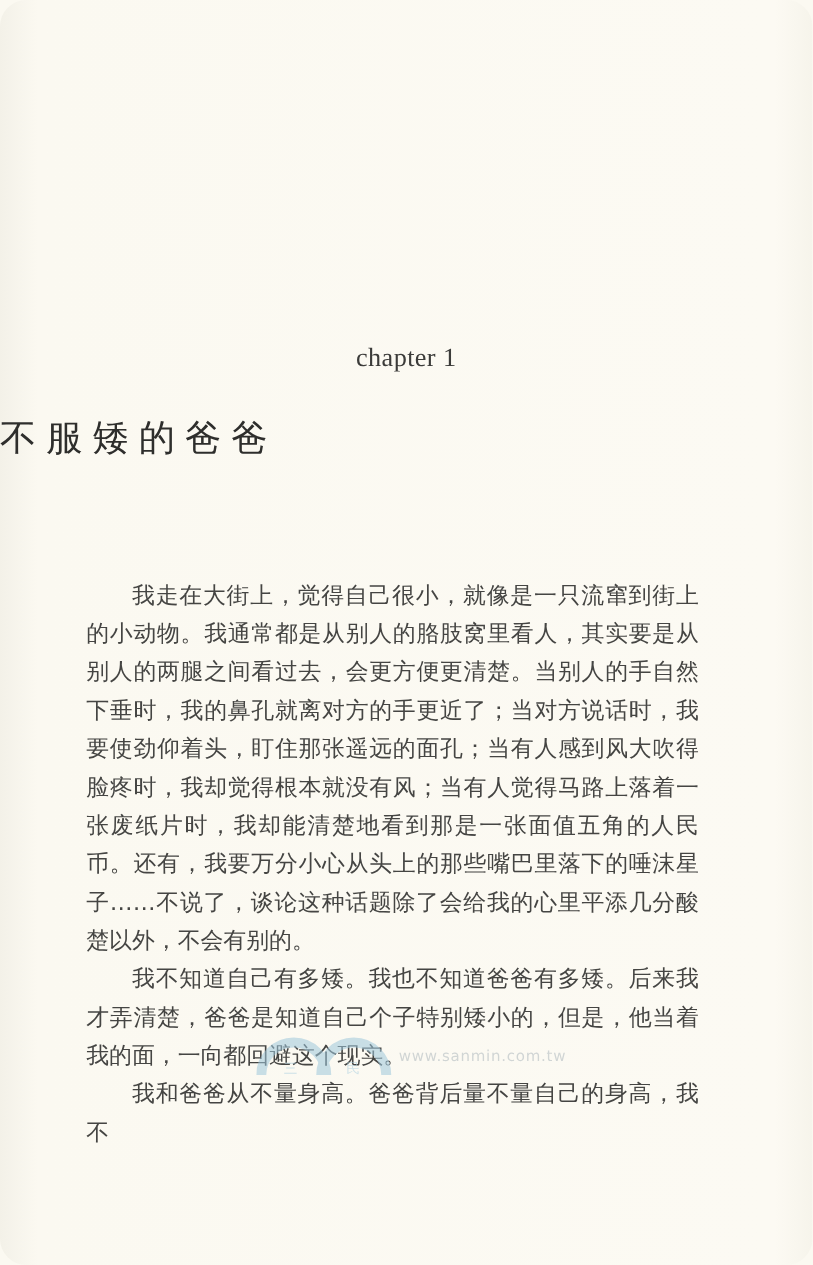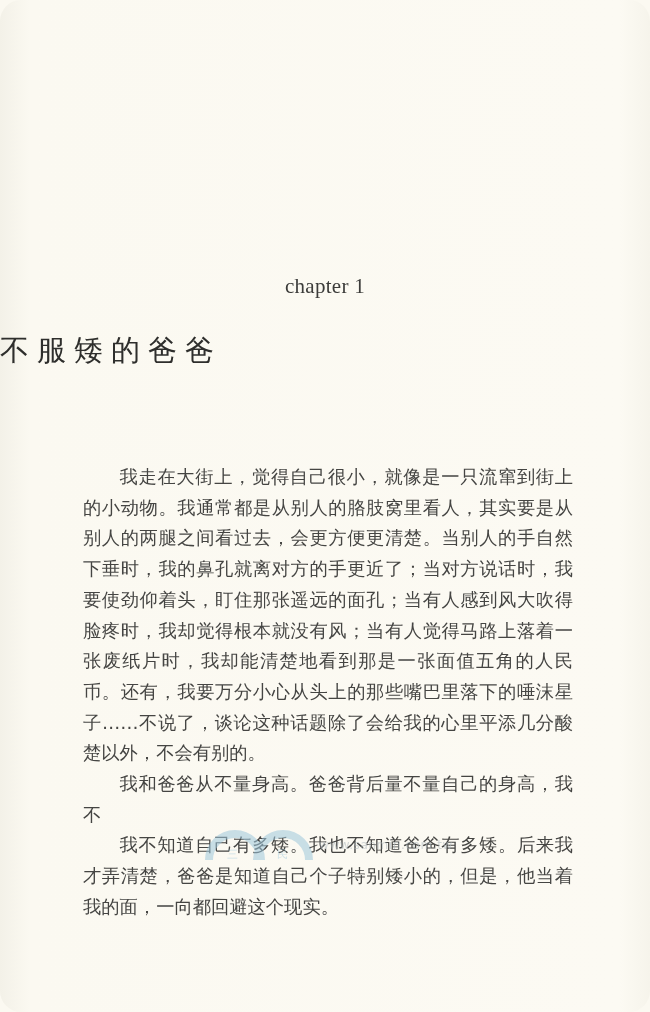--- a/index.html
+++ b/index.html
@@ -40,21 +40,21 @@
       width: 650px;
       text-align: left;
       font-size: 29px;
       letter-spacing: 8px;
       color: #2e2e2c;
       font-weight: normal;
     }
     .body-text {
       position: absolute;
       top: 462px;
-      left: 83px;
+      left: 69px;
       width: 490px;
       font-family: "DejaVu Sans", "Liberation Sans", sans-serif;
       font-size: 18.3px;
       line-height: 30.7px;
       color: #454543;
       text-align: justify;
     }
     .body-text p {
       margin: 0;
     }
@@ -97,22 +97,22 @@
 </head>
 <body>
 
 <div class="page">
 
   <div class="chapter-label">chapter 1</div>
   <h1 class="chapter-title">不服矮的爸爸</h1>
 
   <div class="body-text">
     <p class="indent">我走在大街上，觉得自己很小，就像是一只流窜到街上的小动物。我通常都是从别人的胳肢窝里看人，其实要是从别人的两腿之间看过去，会更方便更清楚。当别人的手自然下垂时，我的鼻孔就离对方的手更近了；当对方说话时，我要使劲仰着头，盯住那张遥远的面孔；当有人感到风大吹得脸疼时，我却觉得根本就没有风；当有人觉得马路上落着一张废纸片时，我却能清楚地看到那是一张面值五角的人民币。还有，我要万分小心从头上的那些嘴巴里落下的唾沫星子……不说了，谈论这种话题除了会给我的心里平添几分酸楚以外，不会有别的。</p>
+    <p class="indent">我不知道自己有多矮。我也不知道爸爸有多矮。后来我才弄清楚，爸爸是知道自己个子特别矮小的，但是，他当着我的面，一向都回避这个现实。</p>
     <p class="indent">我和爸爸从不量身高。爸爸背后量不量自己的身高，我不</p>
-    <p class="indent">我不知道自己有多矮。我也不知道爸爸有多矮。后来我才弄清楚，爸爸是知道自己个子特别矮小的，但是，他当着我的面，一向都回避这个现实。</p>
   </div>
 
   <div class="watermark">
     <svg class="wm-logo" width="110" height="50" viewBox="0 0 110 50">
       <path d="M4 48 A26 26 0 0 1 56 48" fill="none" stroke="#9fc8dc" stroke-width="8"></path>
       <path d="M52 48 A26 26 0 0 1 104 48" fill="none" stroke="#9fc8dc" stroke-width="8"></path>
       <text x="22" y="46" font-size="11" fill="#a9cfe0" font-family="DejaVu Sans, sans-serif">三</text>
       <text x="72" y="46" font-size="11" fill="#a9cfe0" font-family="DejaVu Sans, sans-serif">民</text>
     </svg>
     <div class="wm-url">www.sanmin.com.tw</div>

